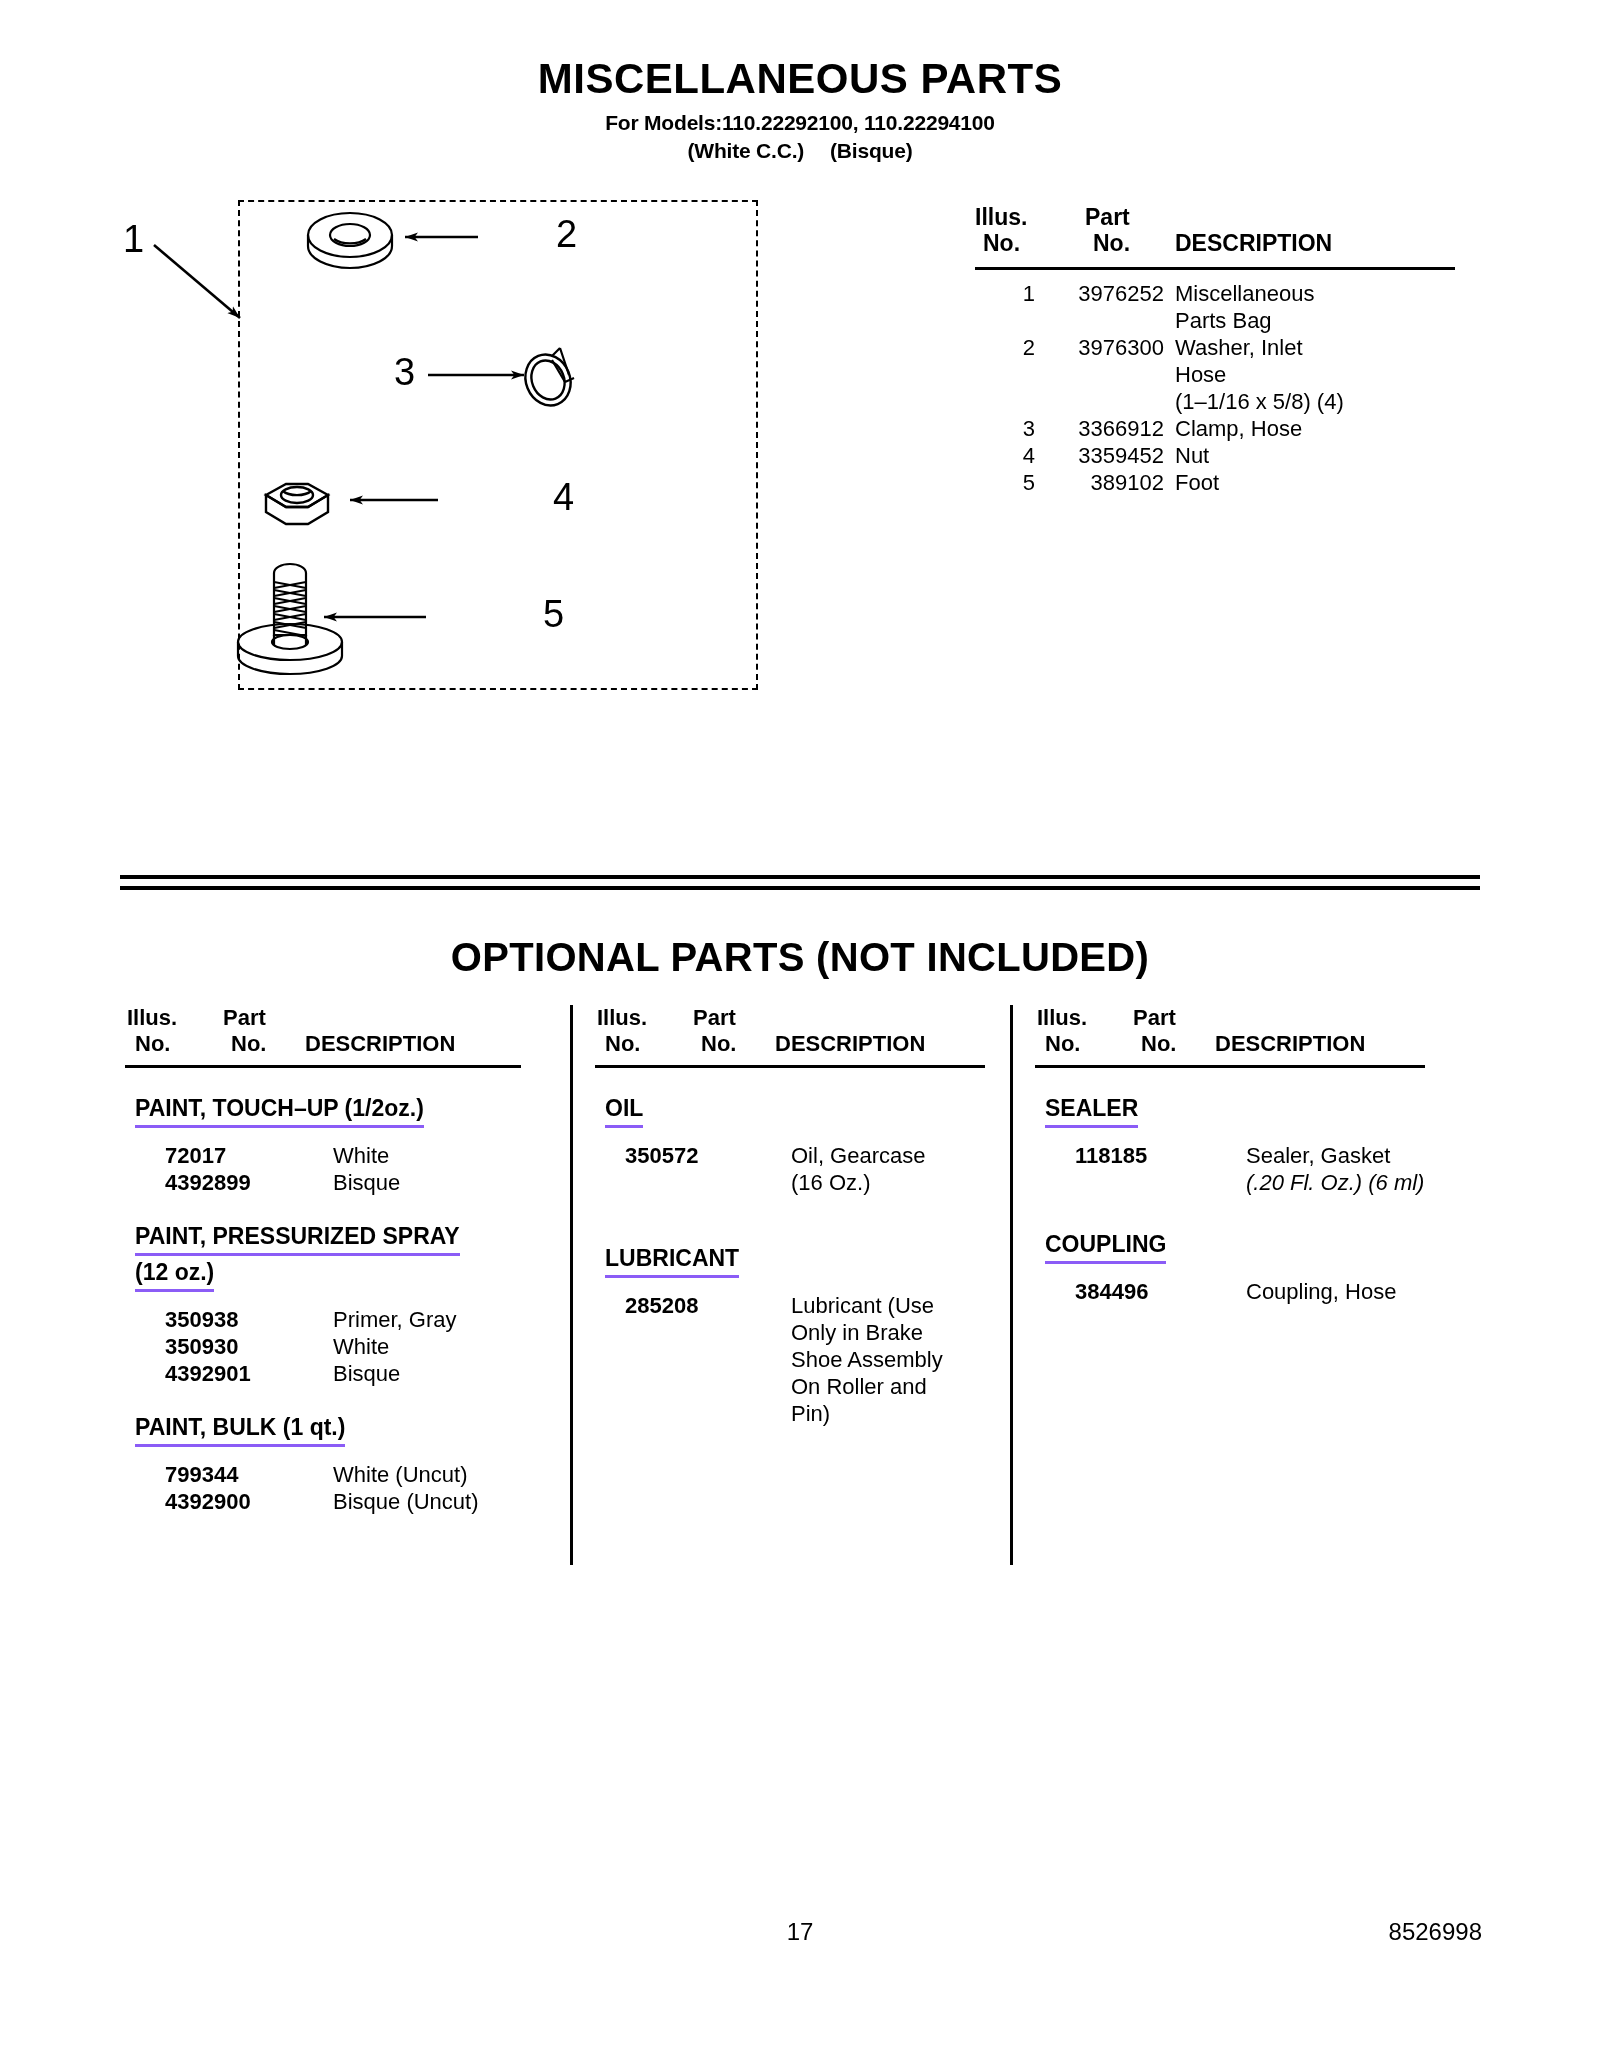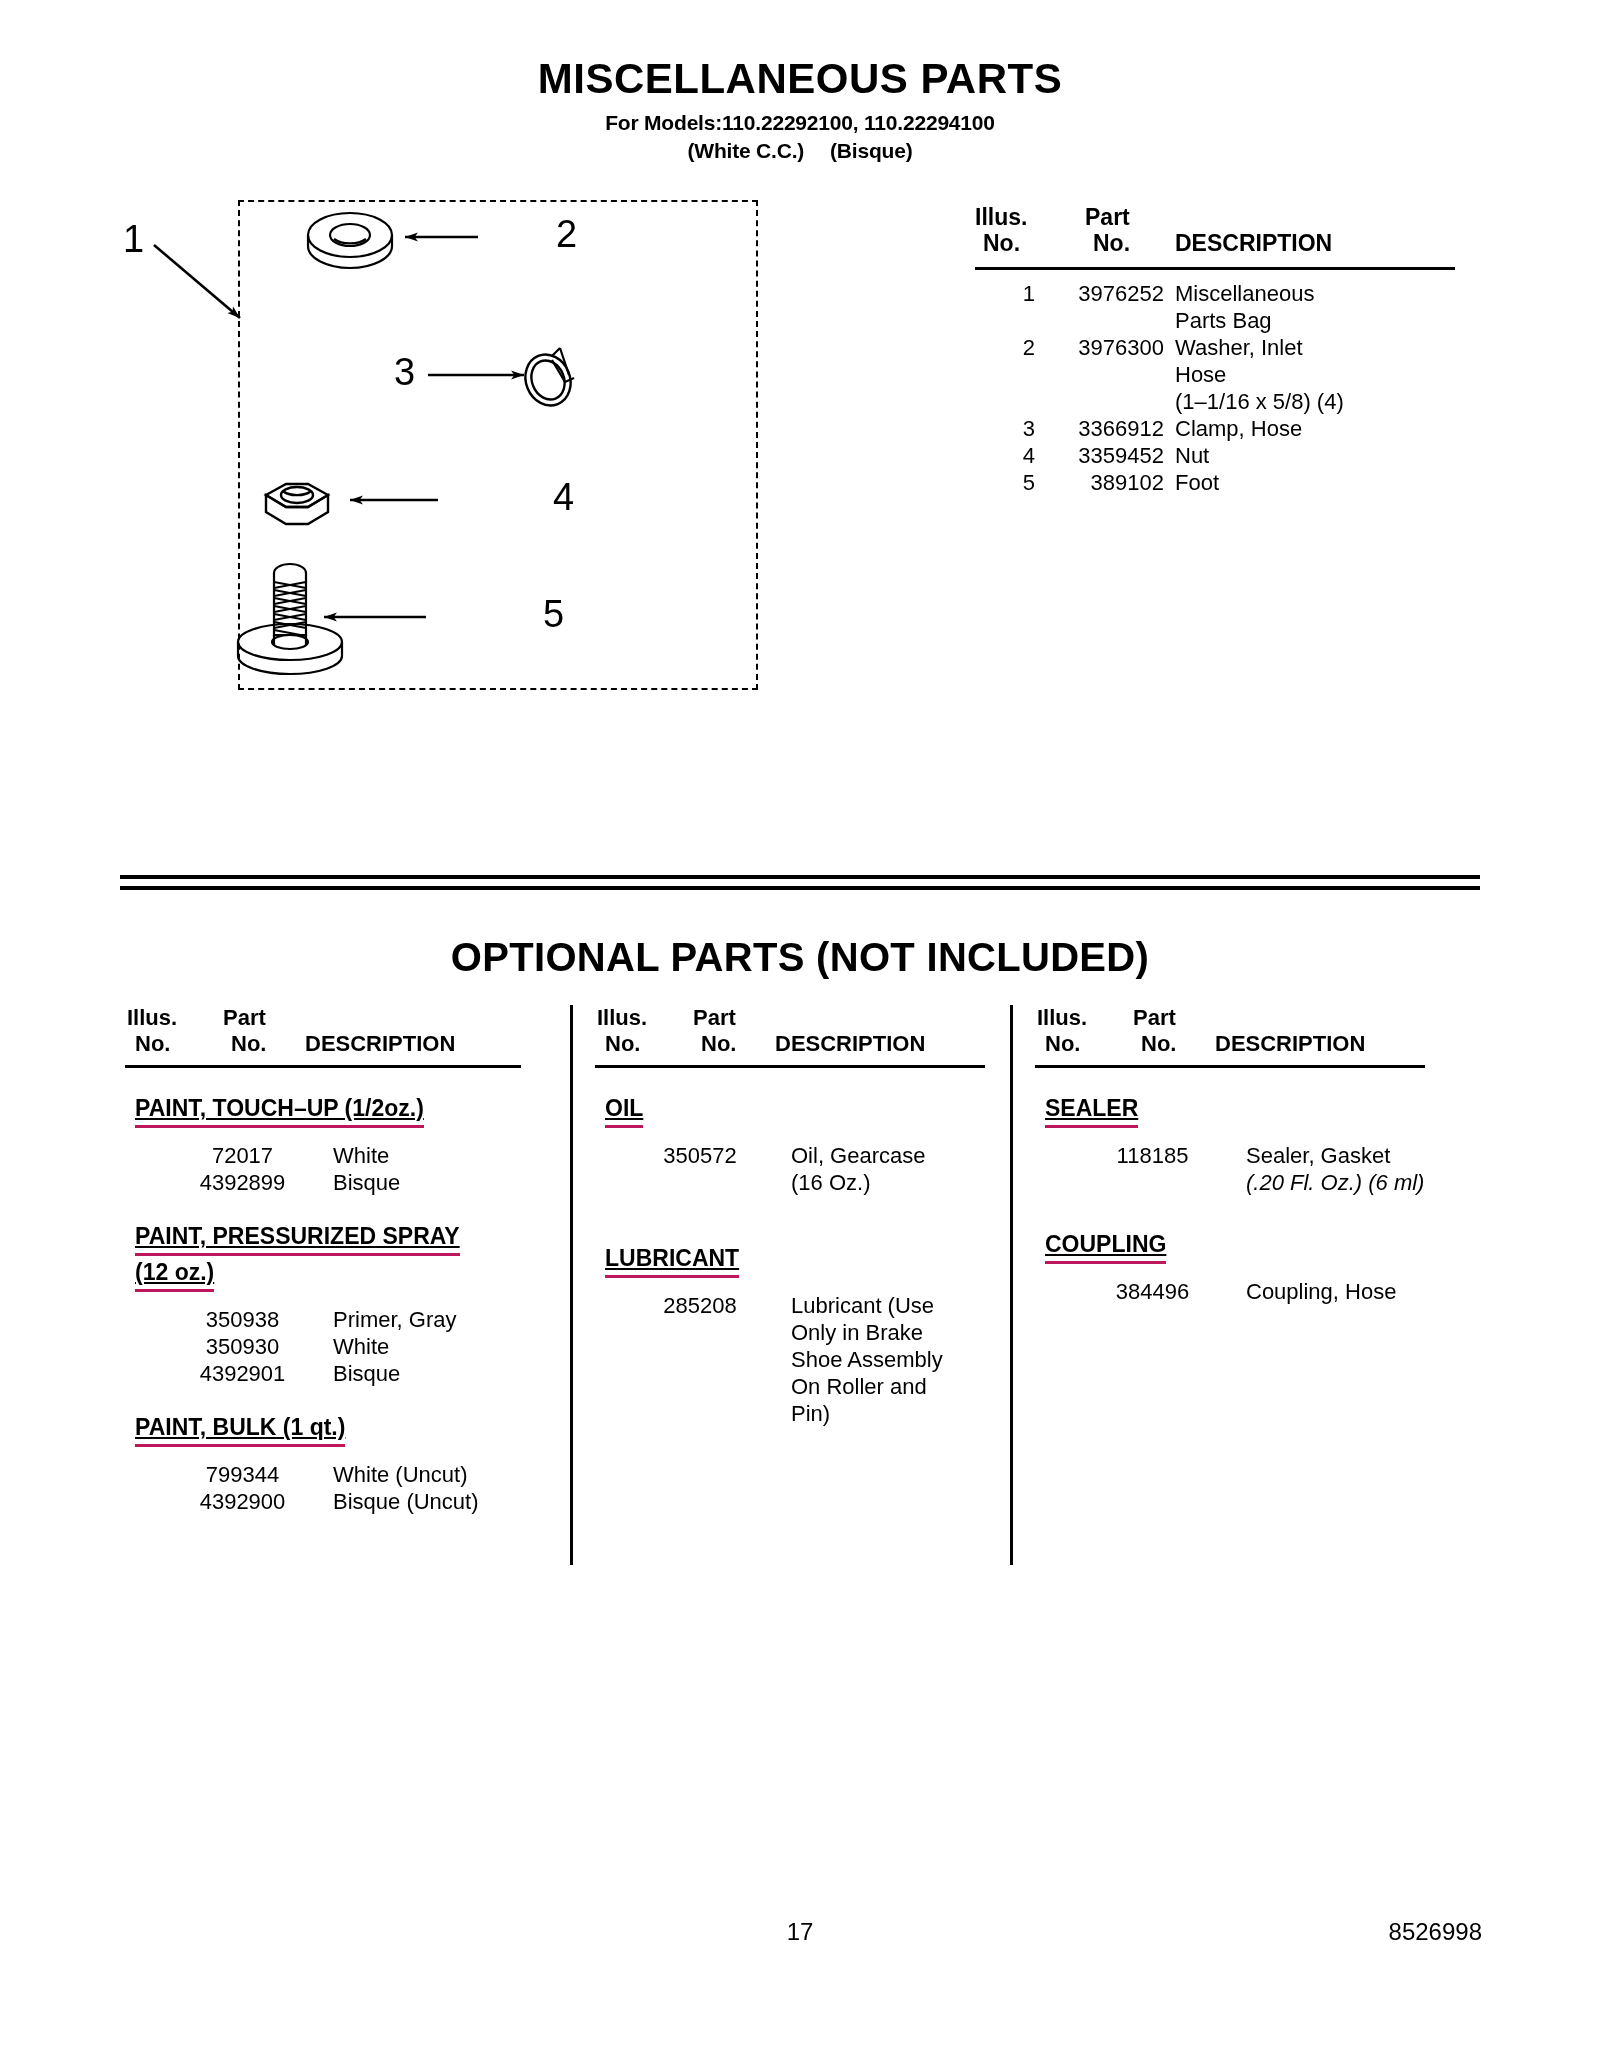--- a/index.html
+++ b/index.html
@@ -111,25 +111,25 @@
   .oth.desc { left: 180px; top: 26px; }
   .oth-rule { border-top: 3px solid #000; width: 396px; }
   .opt-col.c2 .oth-rule, .opt-col.c3 .oth-rule { width: 390px; }
 
   .sec-head {
     font-size: 23px; font-weight: bold;
     margin-top: 26px; padding-left: 10px;
     display: inline-block;
     line-height: 28px;
   }
-  .sec-head-u { border-bottom: 3px solid #be185d; padding-bottom: 3px; display: inline-block; text-decoration: underline; }
+  .sec-head-u { border-bottom: 3px solid #8b5cf6; padding-bottom: 3px; display: inline-block; }
   .sec-block { position: relative; }
   .sec-rows { margin-top: 14px; position: relative; }
   .orow { position: relative; min-height: 27px; }
-  .o-part { position: absolute; left: 40px; width: 155px; text-align: center; font-size: 22px; line-height: 27px; }
+  .o-part { position: absolute; left: 40px; width: 155px; text-align: left; font-size: 22px; line-height: 27px; font-weight: bold; }
   .o-desc { position: absolute; left: 208px; width: 230px; font-size: 22px; line-height: 27px; }
   .o-cont { position: relative; padding-left: 208px; font-size: 22px; line-height: 27px; }
   .opt-col.c2 .o-part { left: 30px; width: 150px; }
   .opt-col.c2 .o-desc { left: 196px; }
   .opt-col.c2 .o-cont { padding-left: 196px; }
   .opt-col.c3 .o-part { left: 40px; width: 155px; }
   .opt-col.c3 .o-desc { left: 211px; }
   .opt-col.c3 .o-cont { padding-left: 211px; font-style: italic; }
 
   

